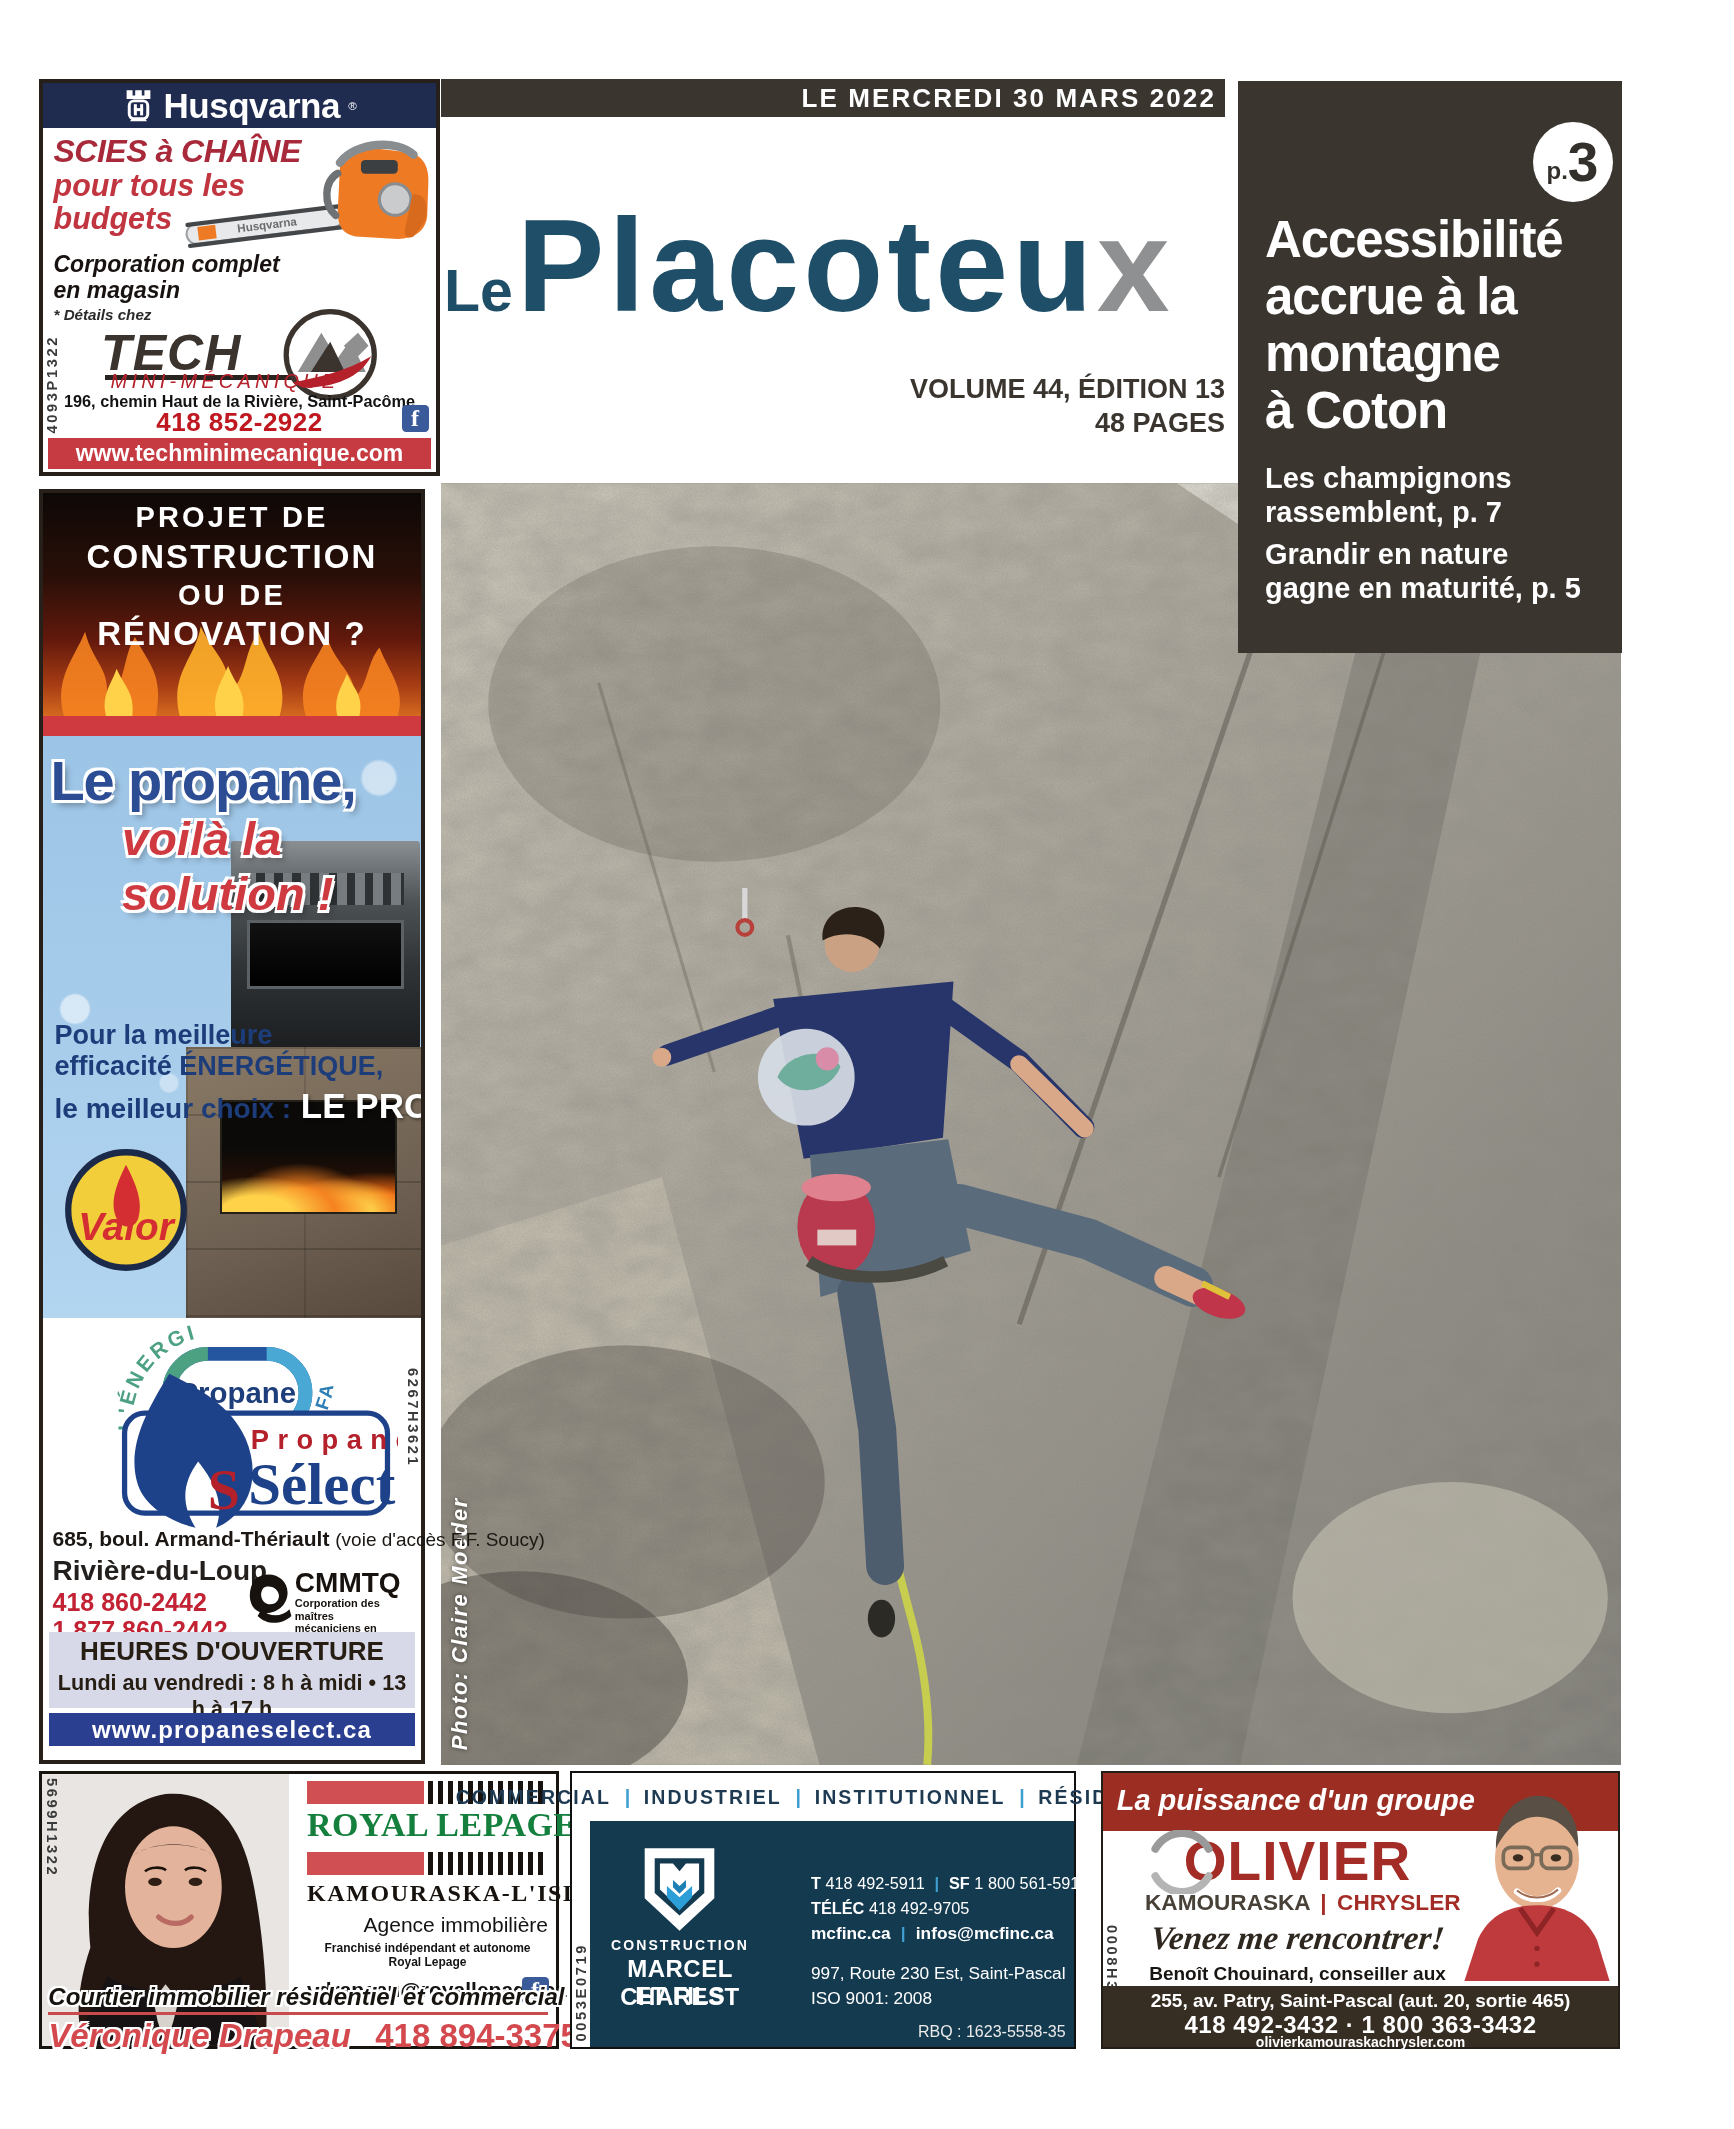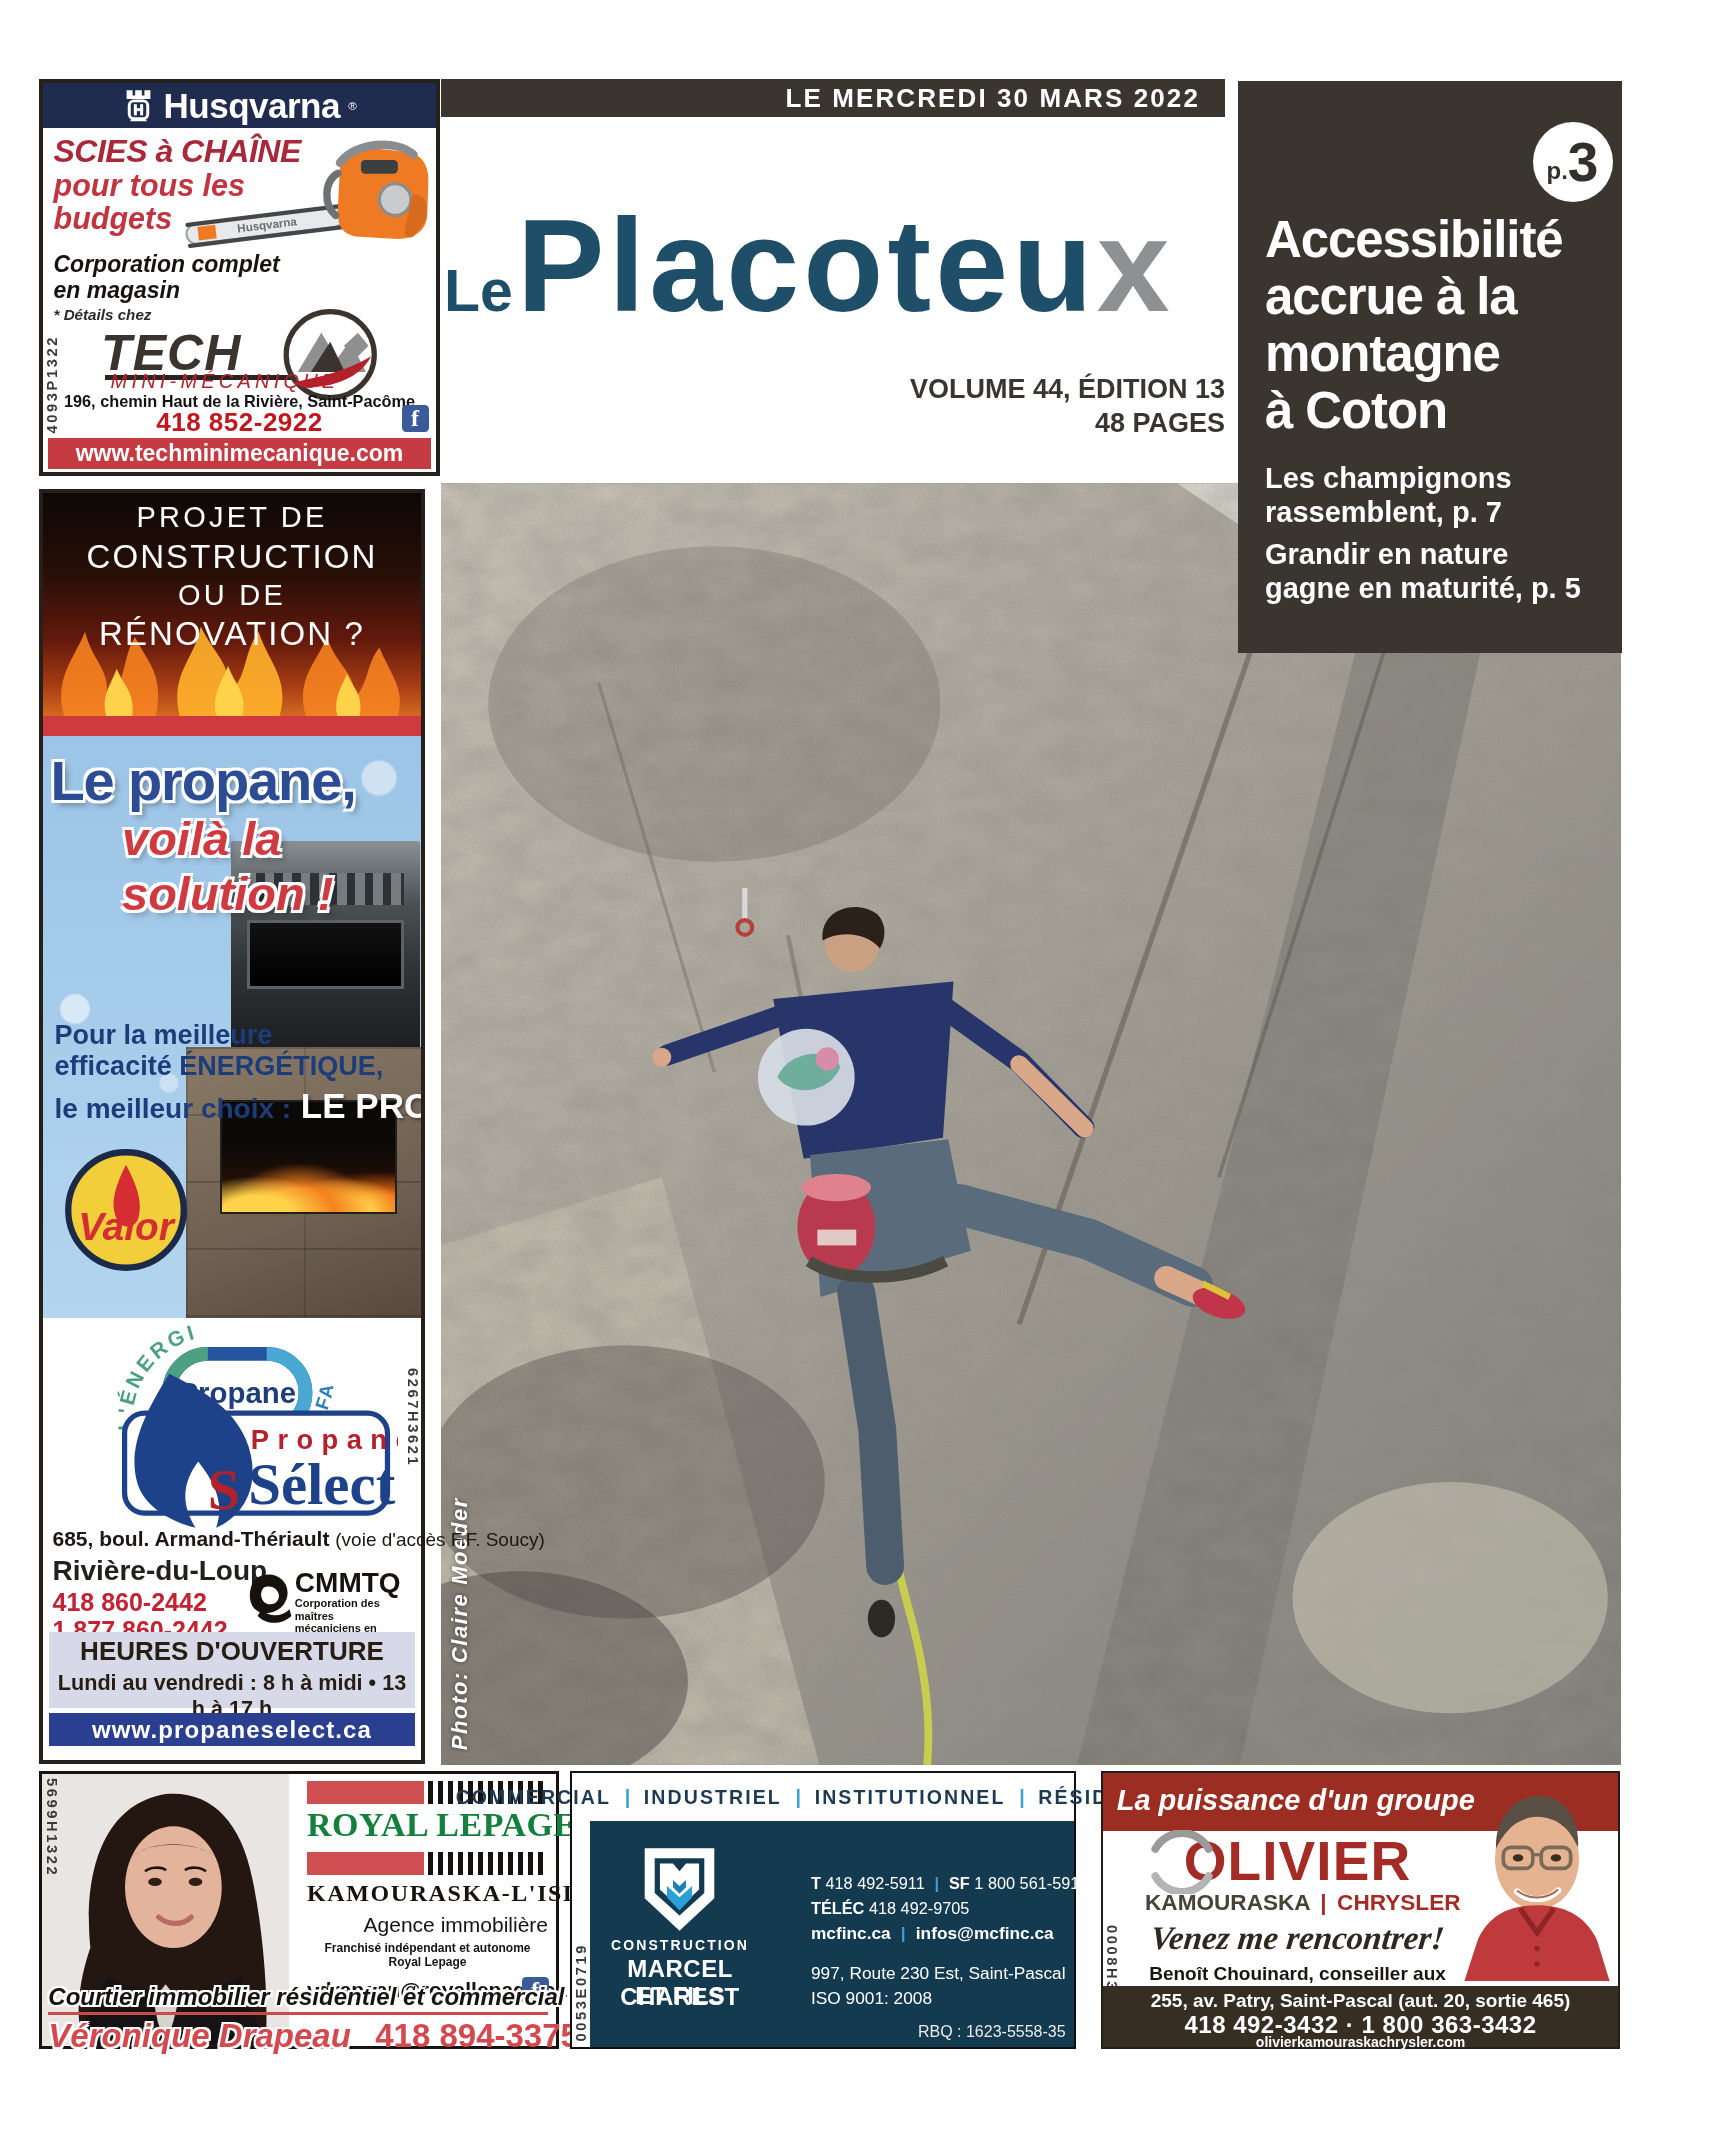--- a/index.html
+++ b/index.html
@@ -40,21 +40,21 @@
   .husq-addr{position:absolute;left:0;right:0;top:309px;text-align:center;
         font-size:16.3px;font-weight:bold;color:#121212}
   .husq-tel{position:absolute;left:0;right:0;top:324px;text-align:center;
         font-size:26px;font-weight:900;color:#c01820;letter-spacing:0.5px}
   .husq-web{position:absolute;left:5.3px;right:5.3px;top:355px;height:30.5px;background:#c63b42;
         color:#fff;font-size:23px;font-weight:900;text-align:center;line-height:30.5px}
 
   
   #datebar{left:441px;top:79px;width:784px;height:38px;background:#3b3530;color:#fff;
         text-align:right;font-size:26px;font-weight:bold;letter-spacing:2.1px;
-        line-height:38px;padding-right:25px;box-sizing:border-box}
+        line-height:38px;padding-right:9px;box-sizing:border-box}
   #logo{left:444px;top:200px;display:flex;align-items:baseline;white-space:nowrap}
   #logo .le{font-size:59px;font-weight:bold;color:#1f4f68;margin-right:4.2px}
   #logo .main{font-size:131px;font-weight:bold;color:#1f4f68;letter-spacing:4.2px;line-height:1}
   #logo .x{font-size:131px;font-weight:bold;color:#8f9092;line-height:1}
   .vol{left:736px;width:489px;text-align:right;font-size:27px;font-weight:bold;color:#3b3530}
 
   
   #hlbox{left:1238px;top:81px;width:384px;height:572px;background:#3b352f;z-index:5}
   .badge{position:absolute;top:41px;right:9.5px;width:80px;height:80px;background:#fff;
         border-radius:50%;display:flex;align-items:center;justify-content:center;color:#33302b}
@@ -68,21 +68,21 @@
   #photo{left:441px;top:483px;width:1180px;height:1282px;background:#9b978d}
   .credit{position:absolute;left:6.3px;bottom:14.7px;writing-mode:vertical-rl;
         transform:rotate(180deg);font-size:22px;font-weight:bold;font-style:italic;
         color:#fff;letter-spacing:1.6px;text-shadow:0 0 4.2px rgba(0,0,0,.55)}
 
   
   #prop{left:39px;top:489px;width:386px;height:1275px;border:4.2px solid #261f1a;
         background:#fff;box-sizing:border-box}
   .pr-flames{position:absolute;left:0;top:0;right:0;height:223px;overflow:hidden;
         background:linear-gradient(180deg,#0d0806 0%,#2a0f08 38%,#63190c 66%,#a63c14 86%,#d4691f 100%)}
-  .pr-flames .t{position:relative;text-align:center;color:#fff;font-weight:400;z-index:2}
+  .pr-flames .t{position:relative;text-align:center;color:#fff;font-weight:700;z-index:2}
   .pr-redbar{position:absolute;left:0;right:0;top:223px;height:20px;background:#cf3a41}
   .pr-blue{position:absolute;left:0;right:0;top:243px;height:583px;overflow:hidden;
         background:
           radial-gradient(circle at 32px 273px,rgba(255,255,255,.55) 0 13.7px,rgba(255,255,255,0) 16px),
           radial-gradient(circle at 95px 158px,rgba(255,255,255,.45) 0 10.5px,rgba(255,255,255,0) 12.6px),
           radial-gradient(circle at 47px 452px,rgba(255,255,255,.5) 0 18px,rgba(255,255,255,0) 21px),
           radial-gradient(circle at 126px 347px,rgba(255,255,255,.4) 0 8.4px,rgba(255,255,255,0) 10.5px),
           radial-gradient(circle at 336px 42px,rgba(255,255,255,.5) 0 16px,rgba(255,255,255,0) 19px),
           linear-gradient(180deg,#9cc4e6,#b2d5f0)}
   .s1{position:absolute;left:7.4px;top:11.6px;font-size:56px;font-weight:900;color:#2c4d93;

